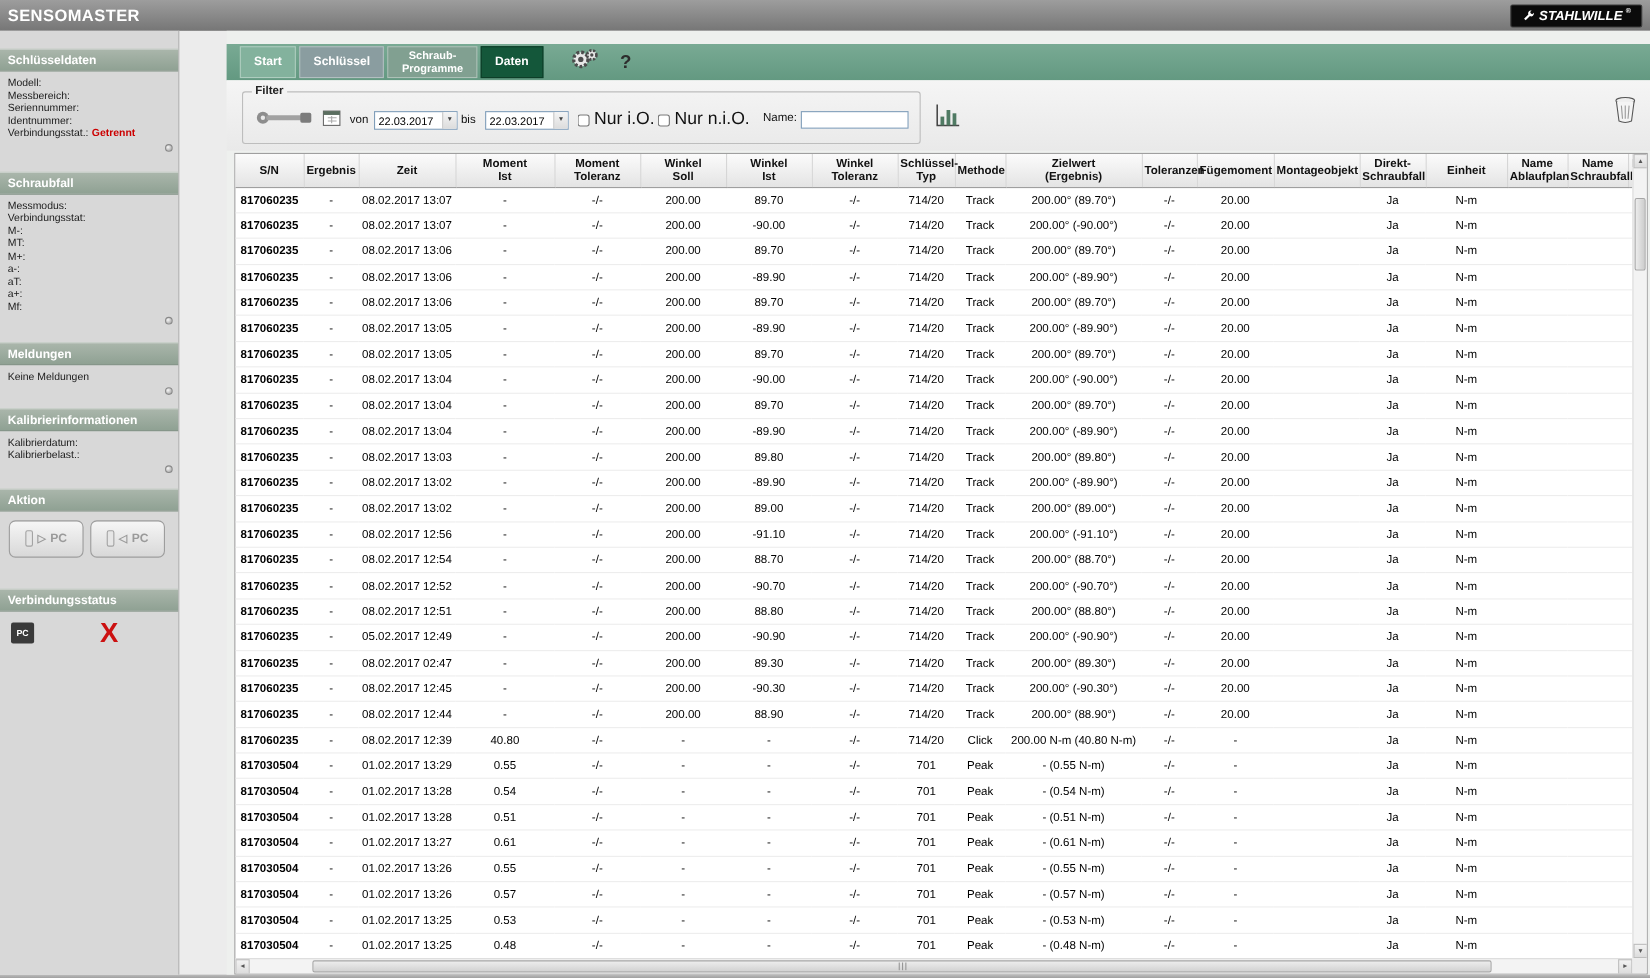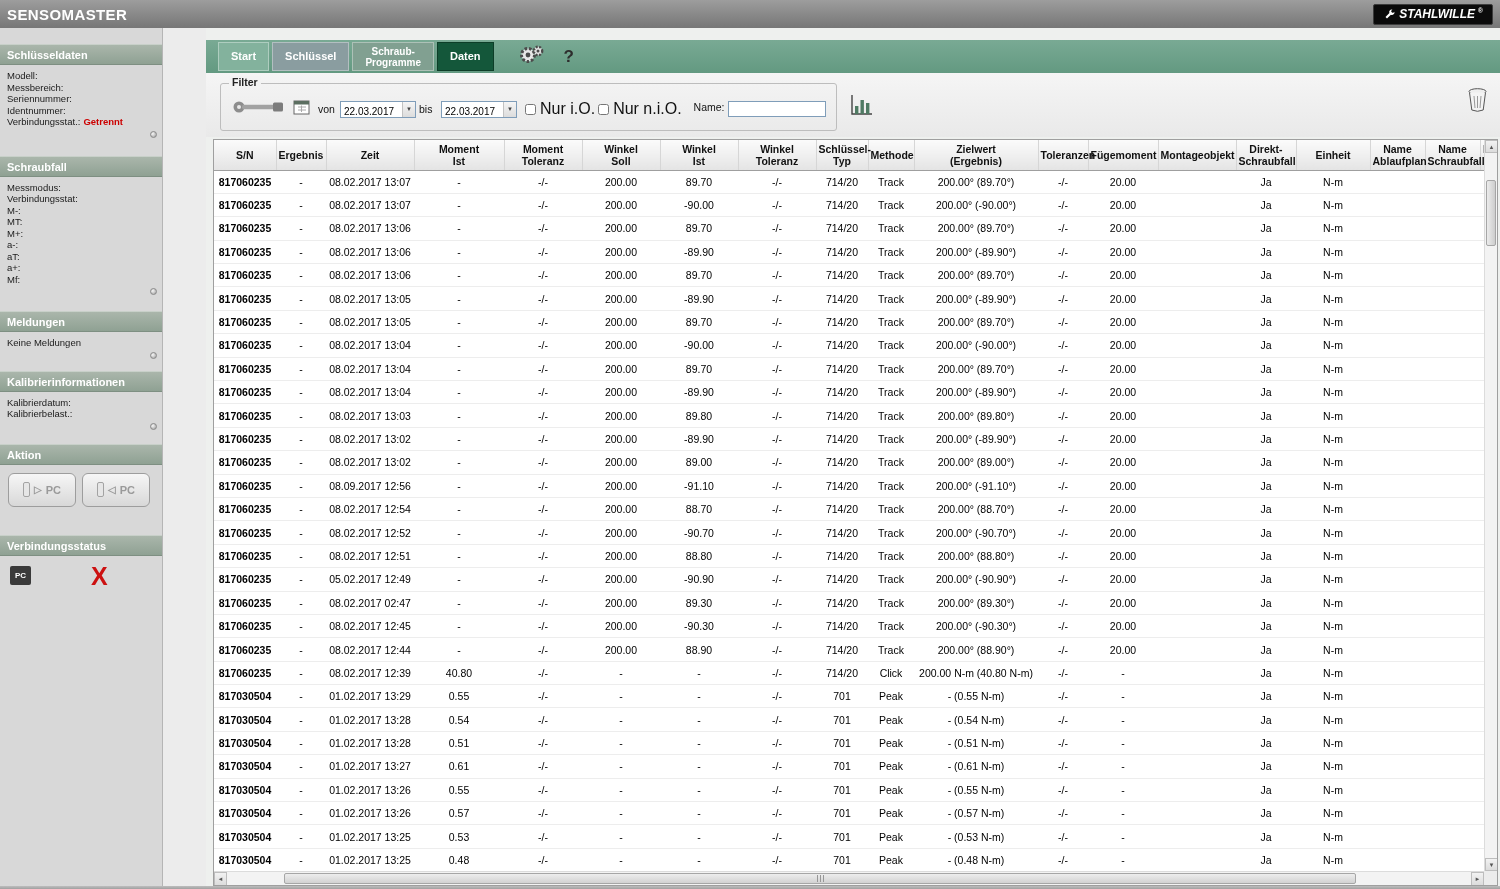--- a/index.html
+++ b/index.html
@@ -622,21 +622,21 @@
                 <td></td>
                 <td>Ja</td>
                 <td>N-m</td>
                 <td></td>
                 <td></td>
                 <td>-</td>
               </tr>
               <tr>
                 <td>817060235</td>
                 <td>-</td>
-                <td>08.09.2017 12:56</td>
+                <td>08.02.2017 12:56</td>
                 <td>-</td>
                 <td>-/-</td>
                 <td>200.00</td>
                 <td>-91.10</td>
                 <td>-/-</td>
                 <td>714/20</td>
                 <td>Track</td>
                 <td>200.00° (-91.10°)</td>
                 <td>-/-</td>
                 <td>20.00</td>

